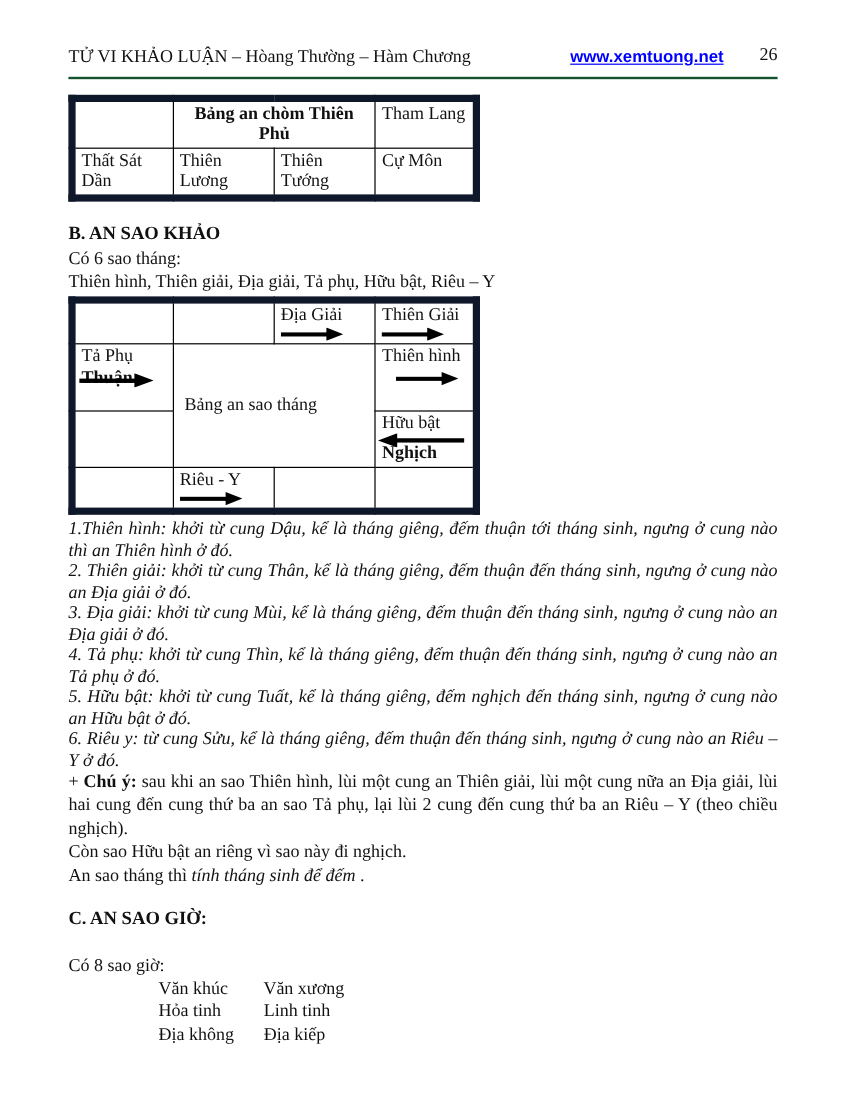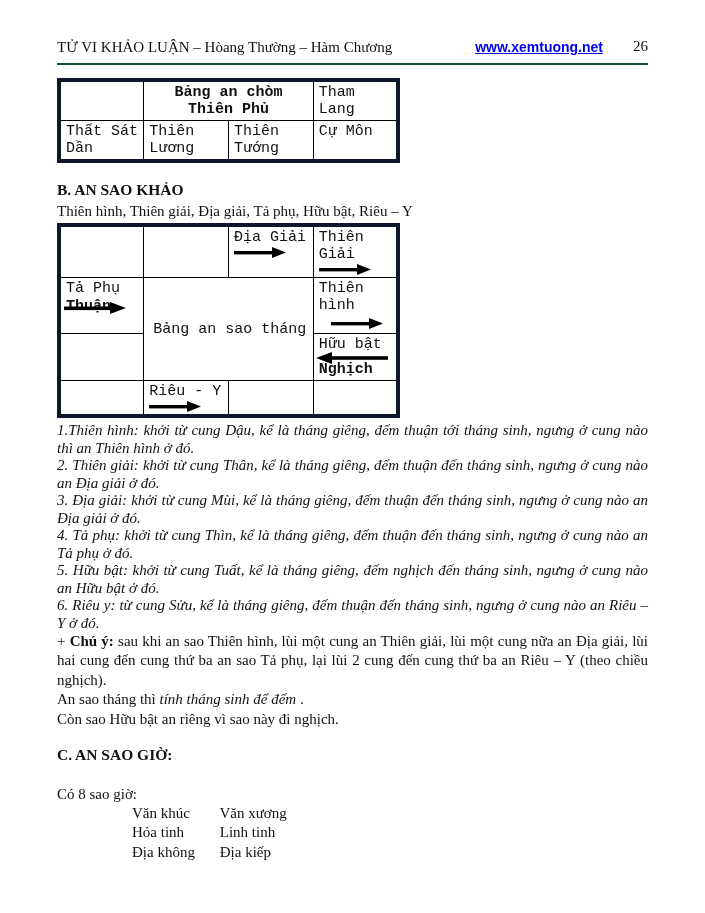--- a/index.html
+++ b/index.html
@@ -15,21 +15,21 @@
     display:flex; justify-content:space-between; align-items:baseline;
     padding-bottom:7px; border-bottom:2px solid #14532d;
   }
   .header-right { display:flex; gap:30px; align-items:flex-end; }
   .site-link {
     color:#0000ff; font-weight:bold; text-decoration:underline;
     font-family:"Liberation Sans", sans-serif; font-size:14px; cursor:pointer;
   }
 
   
-  table.tbl { border-collapse:collapse; border:4px solid #0f172a; table-layout:fixed; width:343px;font-family:Liberation Mono, monospace; }
+  table.tbl { border-collapse:collapse; border:6px solid #0f172a; table-layout:fixed; width:343px; }
   table.tbl td { border:1px solid #000; padding:2px 5px; vertical-align:top; box-sizing:border-box; }
 
   .phu-table { margin-top:13px; }
   .phu-table td { height:20px; }
   .phu-table tr.r2 td { height:37px; }
   .phu-table .title-cell { font-weight:bold; text-align:center; }
 
   .month-table { margin-top:2px; }
   .month-table tr.r1 td { height:29px;margin-left:28px; }
   .month-table tr.r2 td { height:56px; }
@@ -89,20 +89,21 @@
       <td>
         <span>Thiên</span><br>
         <span>Tướng</span>
       </td>
       <td>Cự Môn</td>
     </tr>
   </tbody>
     </table>
 
   <h3>B. AN SAO KHẢO</h3>
+  <p class="intro">Có 6 sao tháng:</p>
   <p class="star-list">Thiên hình, Thiên giải, Địa giải, Tả phụ, Hữu bật, Riêu – Y</p>
 
   <table class="tbl month-table">
     <tbody>
         <tr class="r1">
       <td></td>
       <td></td>
       <td>
         <span>Địa Giải</span>
         <svg class="arrow" width="52" height="11" viewBox="0 0 52 11">
@@ -170,22 +171,22 @@
     <p class="note">1.Thiên hình: khởi từ cung Dậu, kể là tháng giêng, đếm thuận tới tháng sinh, ngưng ở cung nào thì an Thiên hình ở đó.</p>
     <p class="note">2. Thiên giải: khởi từ cung Thân, kể là tháng giêng, đếm thuận đến tháng sinh, ngưng ở cung nào an Địa giải ở đó.</p>
     <p class="note">3. Địa giải: khởi từ cung Mùi, kể là tháng giêng, đếm thuận đến tháng sinh, ngưng ở cung nào an Địa giải  ở đó.</p>
     <p class="note">4. Tả phụ: khởi từ cung Thìn, kể là tháng giêng, đếm thuận đến tháng sinh, ngưng ở cung nào an Tả phụ ở đó.</p>
     <p class="note">5. Hữu bật: khởi từ cung Tuất, kể là tháng giêng, đếm nghịch đến tháng sinh, ngưng ở cung nào an Hữu bật ở đó.</p>
     <p class="note">6. Riêu y: từ cung Sửu, kể là tháng giêng, đếm thuận đến tháng sinh, ngưng ở cung nào an Riêu – Y ở đó.</p>
   </div>
 
   <p class="chu-y"><span> + </span><span class="lbl">Chú ý:</span><span> sau khi an sao Thiên hình, lùi một cung an Thiên giải, lùi một cung nữa an Địa giải, lùi hai cung đến cung thứ ba an sao Tả phụ, lại lùi 2 cung đến cung thứ ba an Riêu – Y (theo chiều nghịch).</span></p>
 
+  <p class="plain">Còn sao Hữu bật an riêng vì sao này đi nghịch.</p>
   <p class="plain"><span>An sao tháng thì </span><i>tính tháng sinh để đếm</i><span> .</span></p>
-  <p class="plain">Còn sao Hữu bật an riêng vì sao này đi nghịch.</p>
 
   <h3 class="heading-c">C. AN SAO GIỜ:</h3>
   <p class="intro">Có 8 sao giờ:</p>
 
   <div class="hour-list">
     <div class="hour-row">
       <span class="col1">Văn khúc</span>
       <span class="col2">Văn xương</span>
     </div>
     <div class="hour-row">

